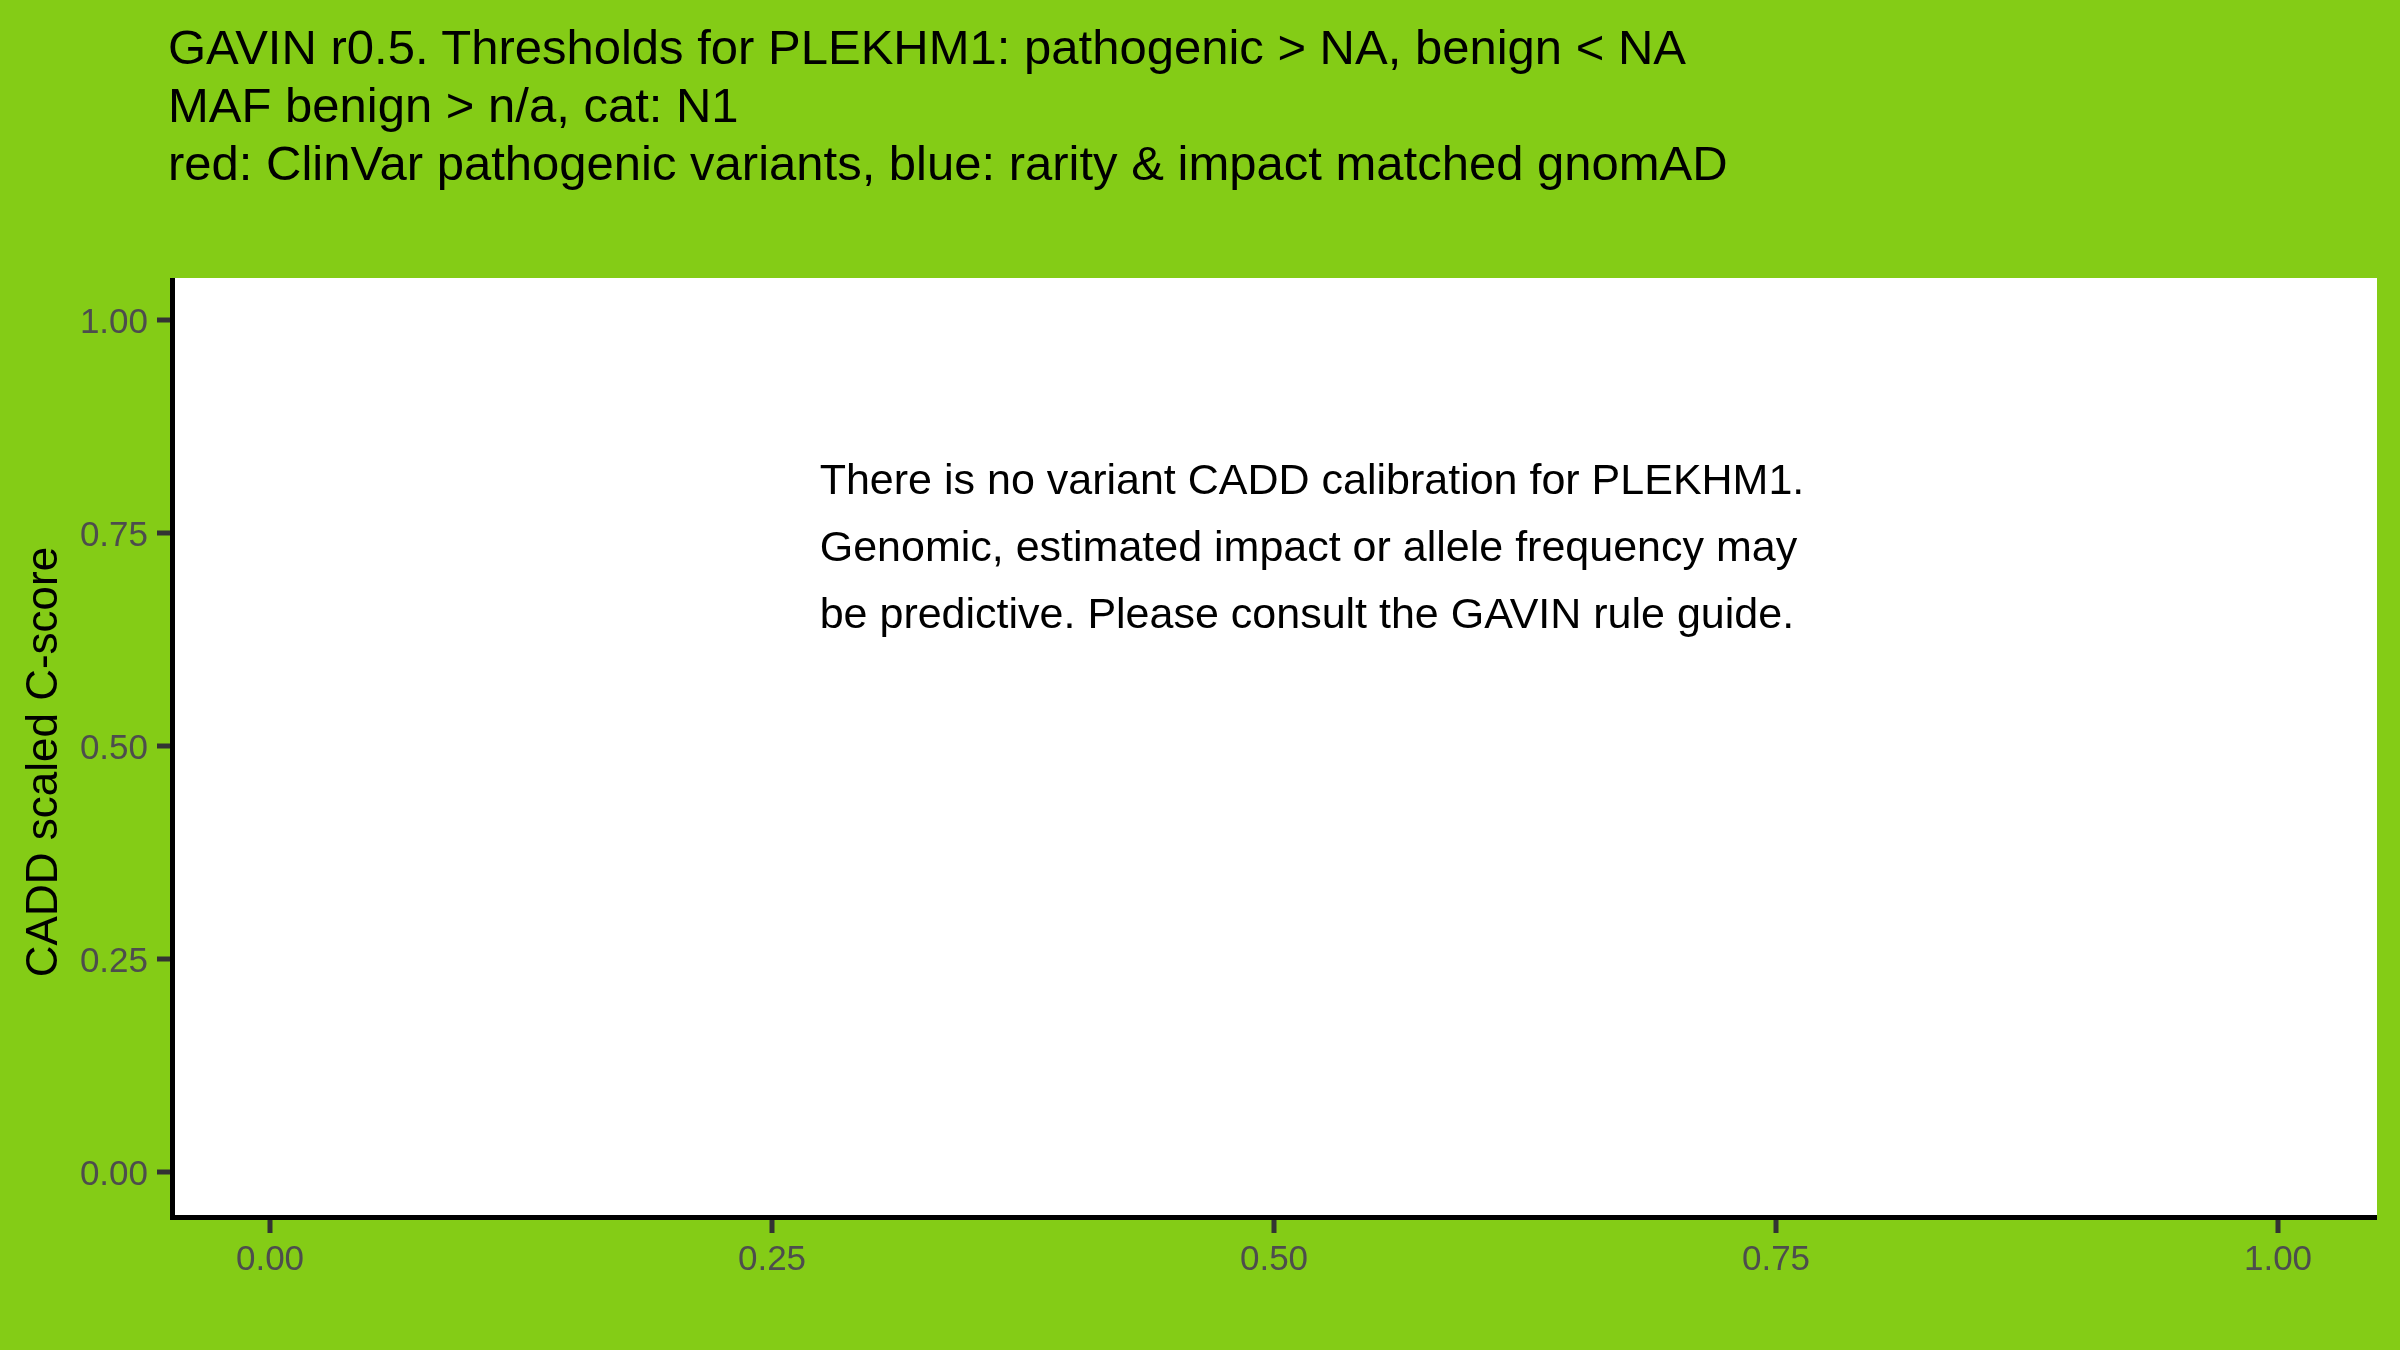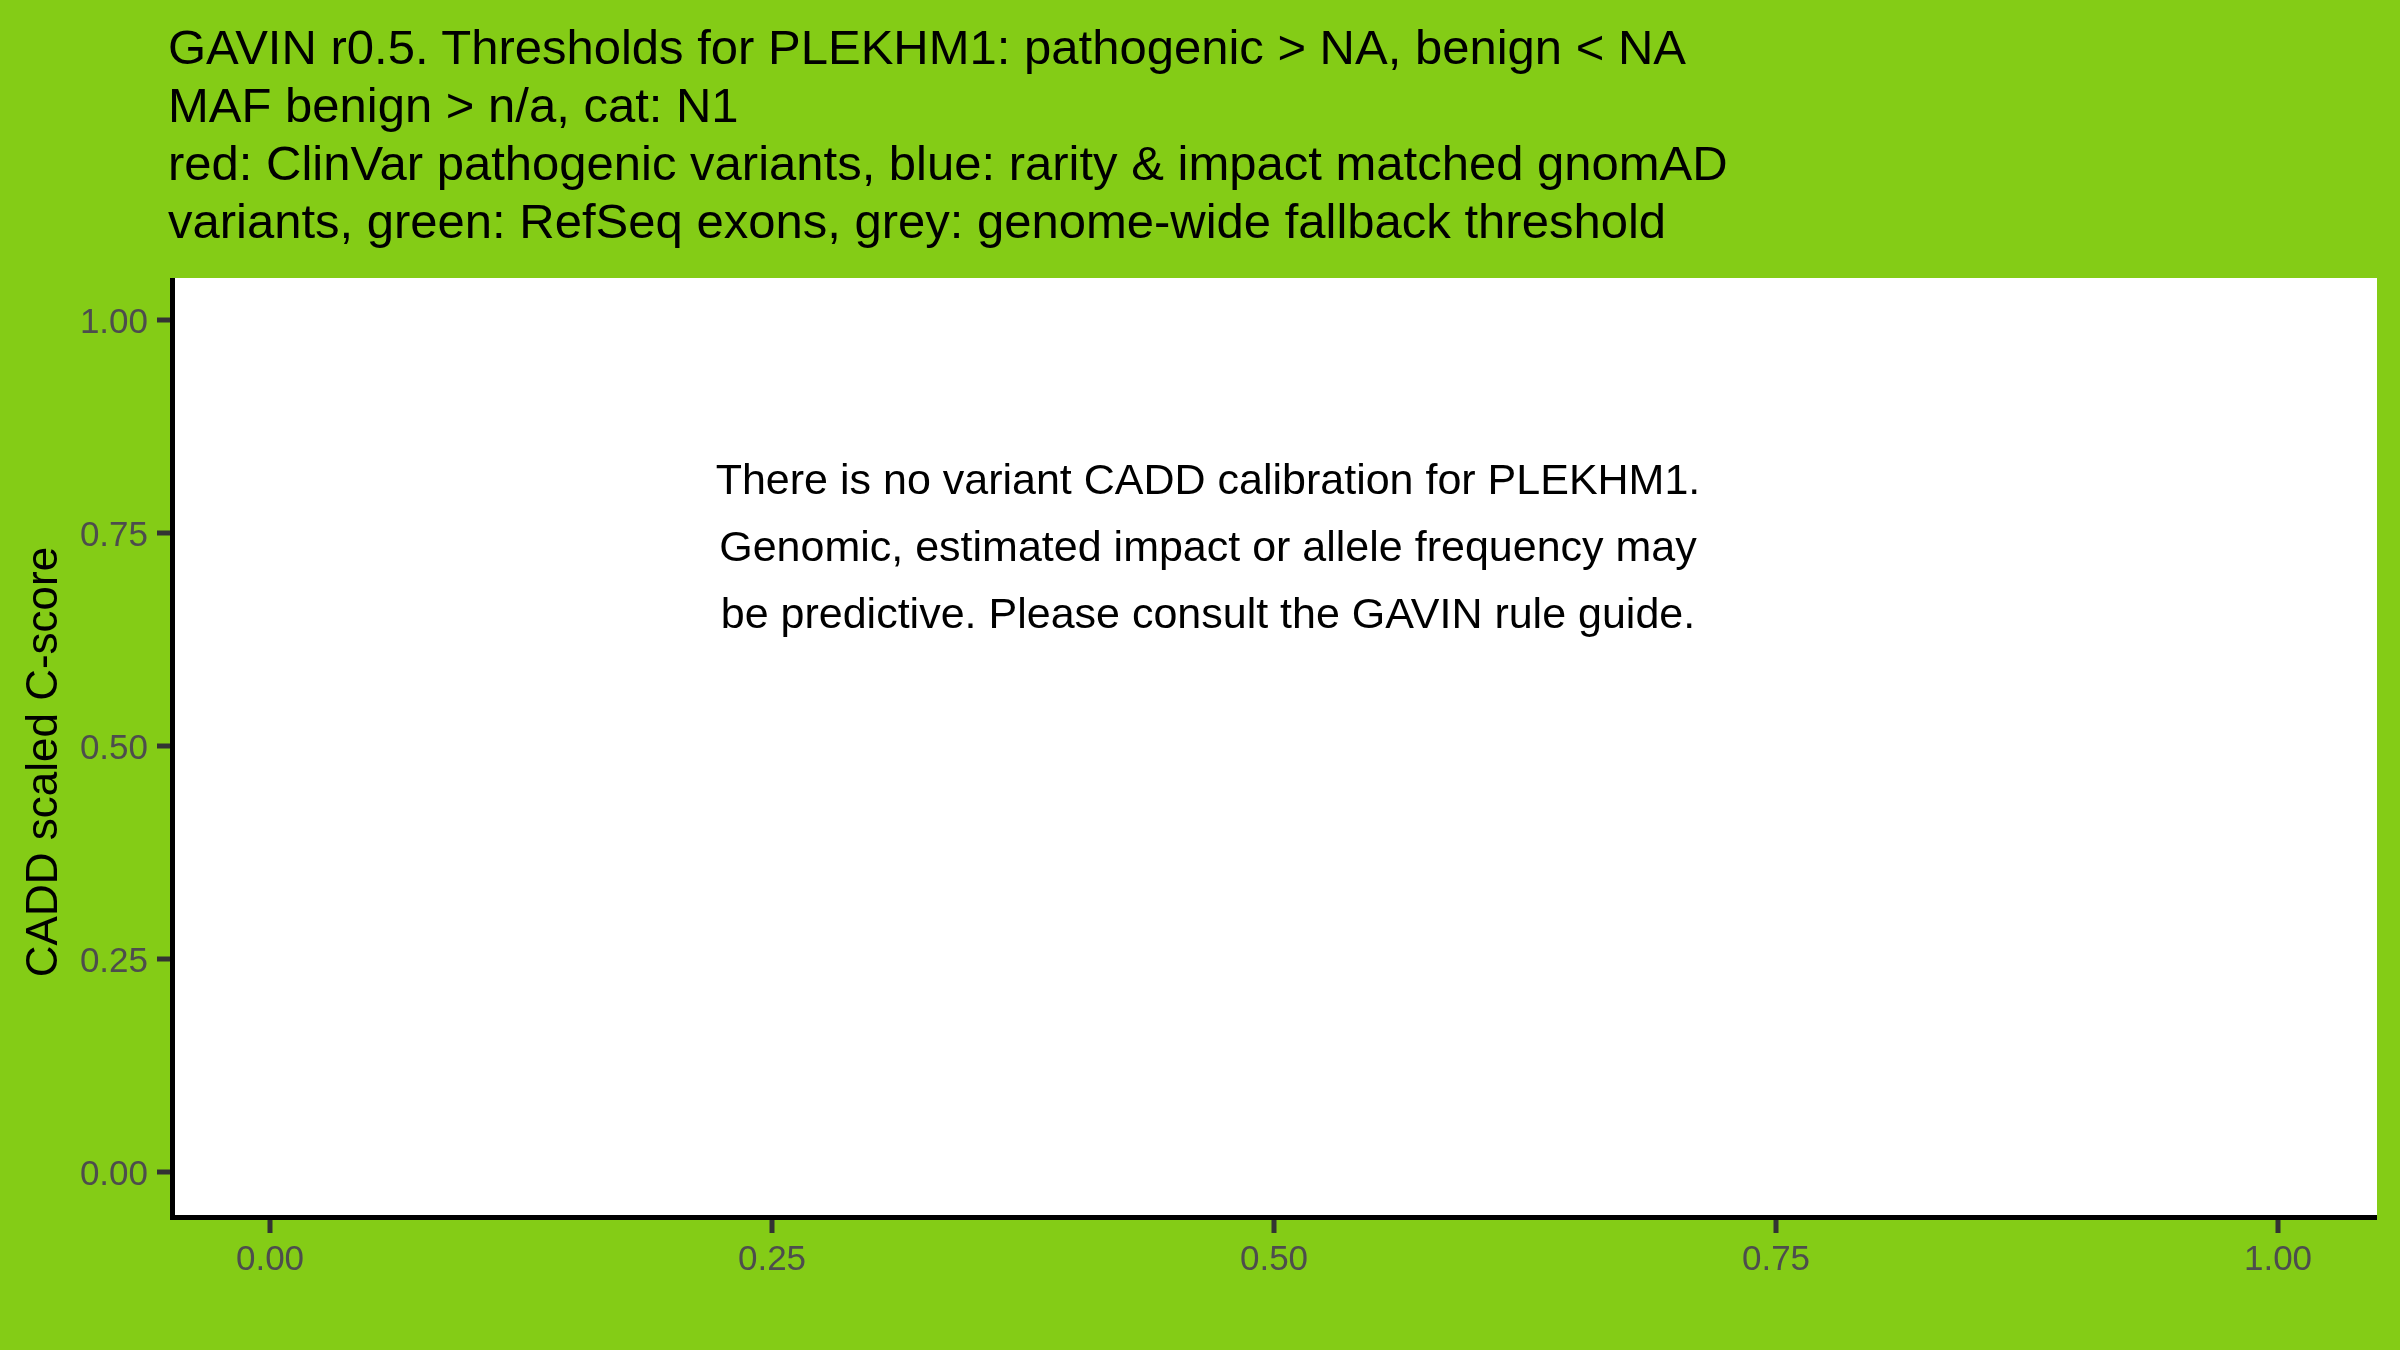--- a/index.html
+++ b/index.html
@@ -65,24 +65,24 @@
   .xtick-label {
     position: absolute;
     top: 1240px;
     font-size: 35px;
     color: #4d4d4d;
     transform: translateX(-50%);
     line-height: 1;
   }
   .annotation {
     position: absolute;
-    left: 1208px;
+    left: 1312px;
     top: 446px;
     transform: translateX(-50%);
-    text-align: center;
+    text-align: left;
     font-size: 43px;
     line-height: 67px;
     color: #000000;
     white-space: nowrap;
   }
   .x-axis-title {
     position: absolute;
     left: 1293px;
     top: 1280px;
     transform: translateX(-50%);
@@ -104,21 +104,20 @@
 </style>
 </head>
 <body>
 
 <div class="figure">
 
   <div class="plot-title">
     <div>GAVIN r0.5. Thresholds for PLEKHM1: pathogenic &gt; NA, benign &lt; NA</div>
     <div>MAF benign &gt; n/a, cat: N1</div>
     <div>red: ClinVar pathogenic variants, blue: rarity &amp; impact matched gnomAD</div>
-    <div>variants, green: RefSeq exons, grey: genome-wide fallback threshold</div>
   </div>
 
   <div class="panel"></div>
 
   <div class="ytick-mark" style="top:320px"></div>
   <div class="ytick-mark" style="top:533px"></div>
   <div class="ytick-mark" style="top:746px"></div>
   <div class="ytick-mark" style="top:959px"></div>
   <div class="ytick-mark" style="top:1172px"></div>
 

